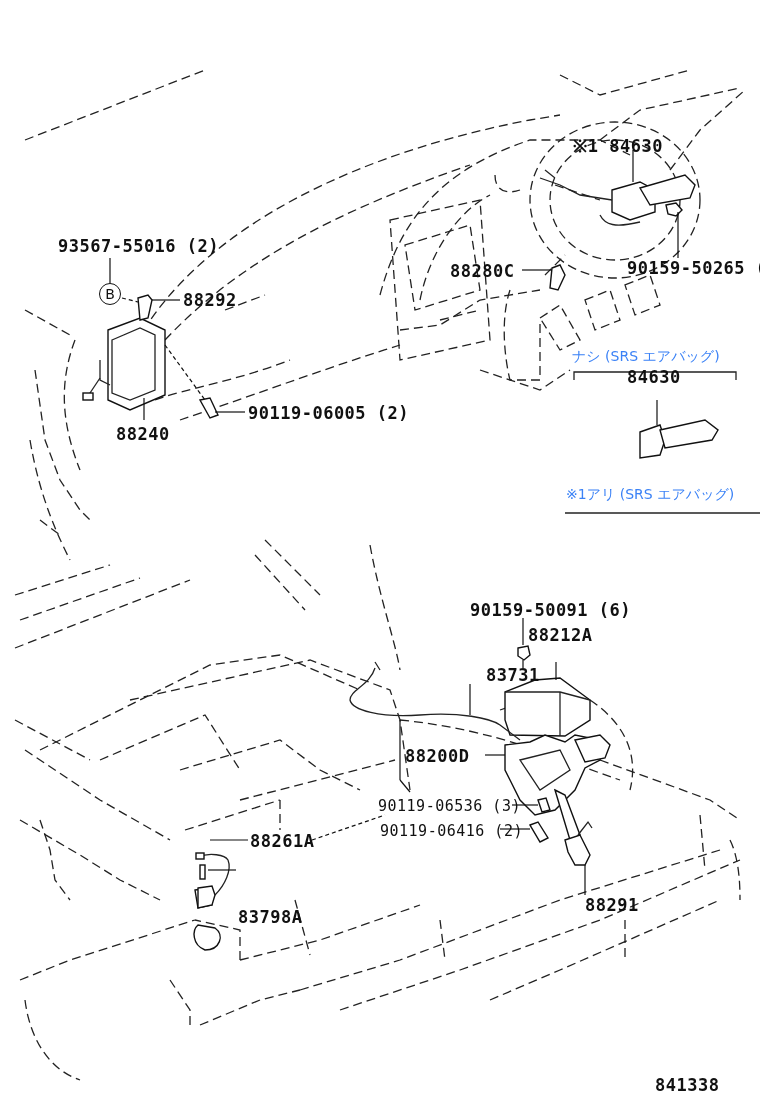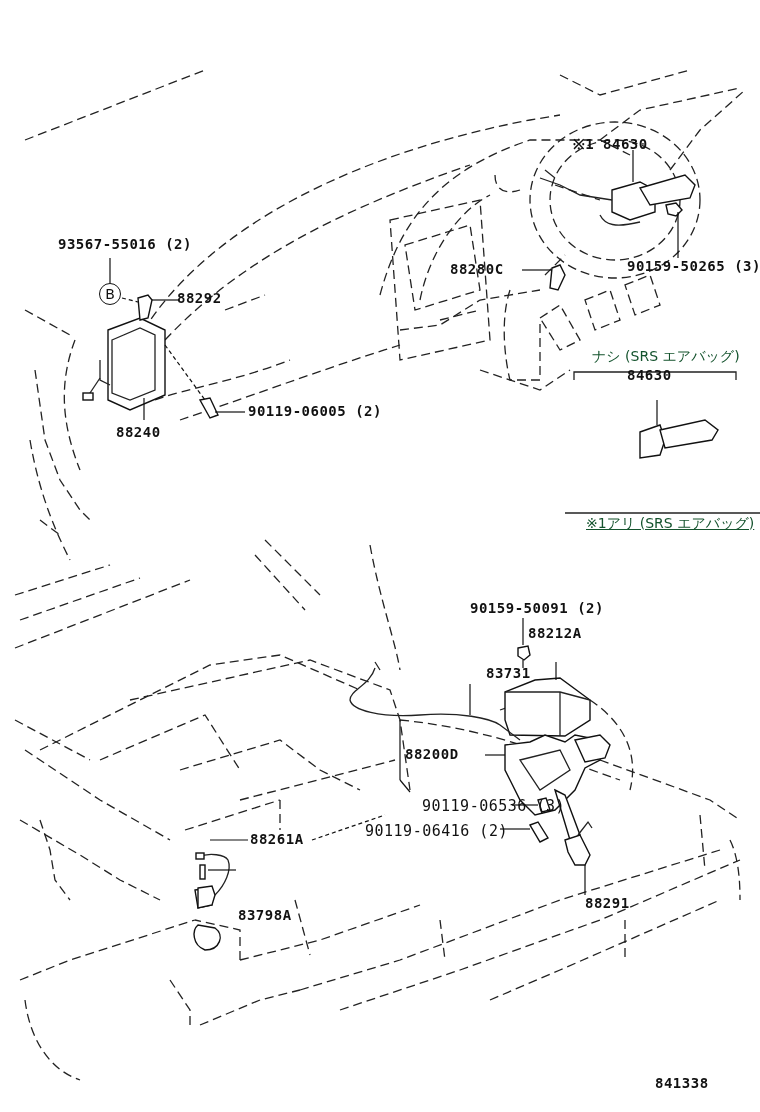--- a/index.html
+++ b/index.html
@@ -1,35 +1,34 @@
 <!DOCTYPE html>
 <html><head>
 <meta charset="utf-8">
 <style>
   html, body { margin: 0; padding: 0; background: #ffffff; }
   body { width: 760px; height: 1112px; position: relative; overflow: hidden; }
   #canvas { position: absolute; left: 0; top: 0; width: 760px; height: 1112px; }
   .lbl {
     position: absolute;
     font-family: "DejaVu Sans Mono", monospace;
-    font-size: 14px;
+    font-size: 17px;
     font-weight: bold;
     color: #111111;
     white-space: nowrap;
     letter-spacing: 0.5px;
     cursor: pointer;
   }
   .lbl.small { font-size: 15px; font-weight: normal; }
   .note {
     position: absolute;
     font-family: "DejaVu Sans", sans-serif;
     font-size: 14px;
-    color: #14532d;
+    color: #3b82f6;
     white-space: nowrap;
-    margin-left: 20px;
   }
   .callout-B {
     position: absolute;
     width: 20px; height: 20px;
     border: 1.5px solid #111;
     border-radius: 50%;
     font-family: "DejaVu Sans", sans-serif;
     font-size: 14px;
     line-height: 20px;
     text-align: center;
@@ -216,31 +215,31 @@
     <line class="ld" x1="500" y1="829" x2="530" y2="829"></line>
     <line class="ld" x1="585" y1="865" x2="585" y2="895"></line>
     <line class="ld" x1="210" y1="840" x2="248" y2="840"></line>
     <line class="ldd" x1="312" y1="840" x2="385" y2="815"></line>
     <line class="ld" x1="208" y1="870" x2="236" y2="870"></line>
   </g>
 </svg>
 
 <div class="lbl" style="left:58px;top:236px;">93567-55016 (2)</div>
 <div class="callout-B" style="left:99px;top:283px;">B</div>
-<div class="lbl" style="left:177px;top:290px;">88292</div>
+<div class="lbl" style="left:183px;top:290px;">88292</div>
 <div class="lbl" style="left:116px;top:424px;">88240</div>
 <div class="lbl" style="left:248px;top:403px;">90119-06005 (2)</div>
 <div class="lbl" style="left:573px;top:134px;">※1 84630</div>
 <div class="lbl" style="left:627px;top:258px;">90159-50265 (3)</div>
 <div class="lbl" style="left:450px;top:261px;">88280C</div>
 <div class="note" style="left:572px;top:348px;">ナシ (SRS エアバッグ)</div>
 <div class="lbl" style="left:627px;top:367px;">84630</div>
-<div class="note" style="left:566px;top:515px;text-decoration:underline;">※1アリ (SRS エアバッグ)</div>
-<div class="lbl" style="left:470px;top:600px;">90159-50091 (2)</div>
+<div class="note" style="left:566px;top:486px;">※1アリ (SRS エアバッグ)</div>
+<div class="lbl" style="left:470px;top:600px;">90159-50091 (6)</div>
 <div class="lbl" style="left:528px;top:625px;">88212A</div>
 <div class="lbl" style="left:442px;top:665px;margin-left:44px;">83731</div>
 <div class="lbl" style="left:405px;top:746px;">88200D</div>
-<div class="lbl small" style="left:378px;top:797px;margin-left:44px;">90119-06536 (3)</div>
-<div class="lbl small" style="left:365px;top:822px;">90119-06416 (2)</div>
+<div class="lbl small" style="left:378px;top:797px;">90119-06536 (3)</div>
+<div class="lbl small" style="left:380px;top:822px;">90119-06416 (2)</div>
 <div class="lbl" style="left:250px;top:831px;">88261A</div>
 <div class="lbl" style="left:238px;top:907px;">83798A</div>
 <div class="lbl" style="left:557px;top:895px;margin-left:28px;">88291</div>
 <div class="lbl" style="left:655px;top:1075px;">841338</div>
 
 </body></html>

